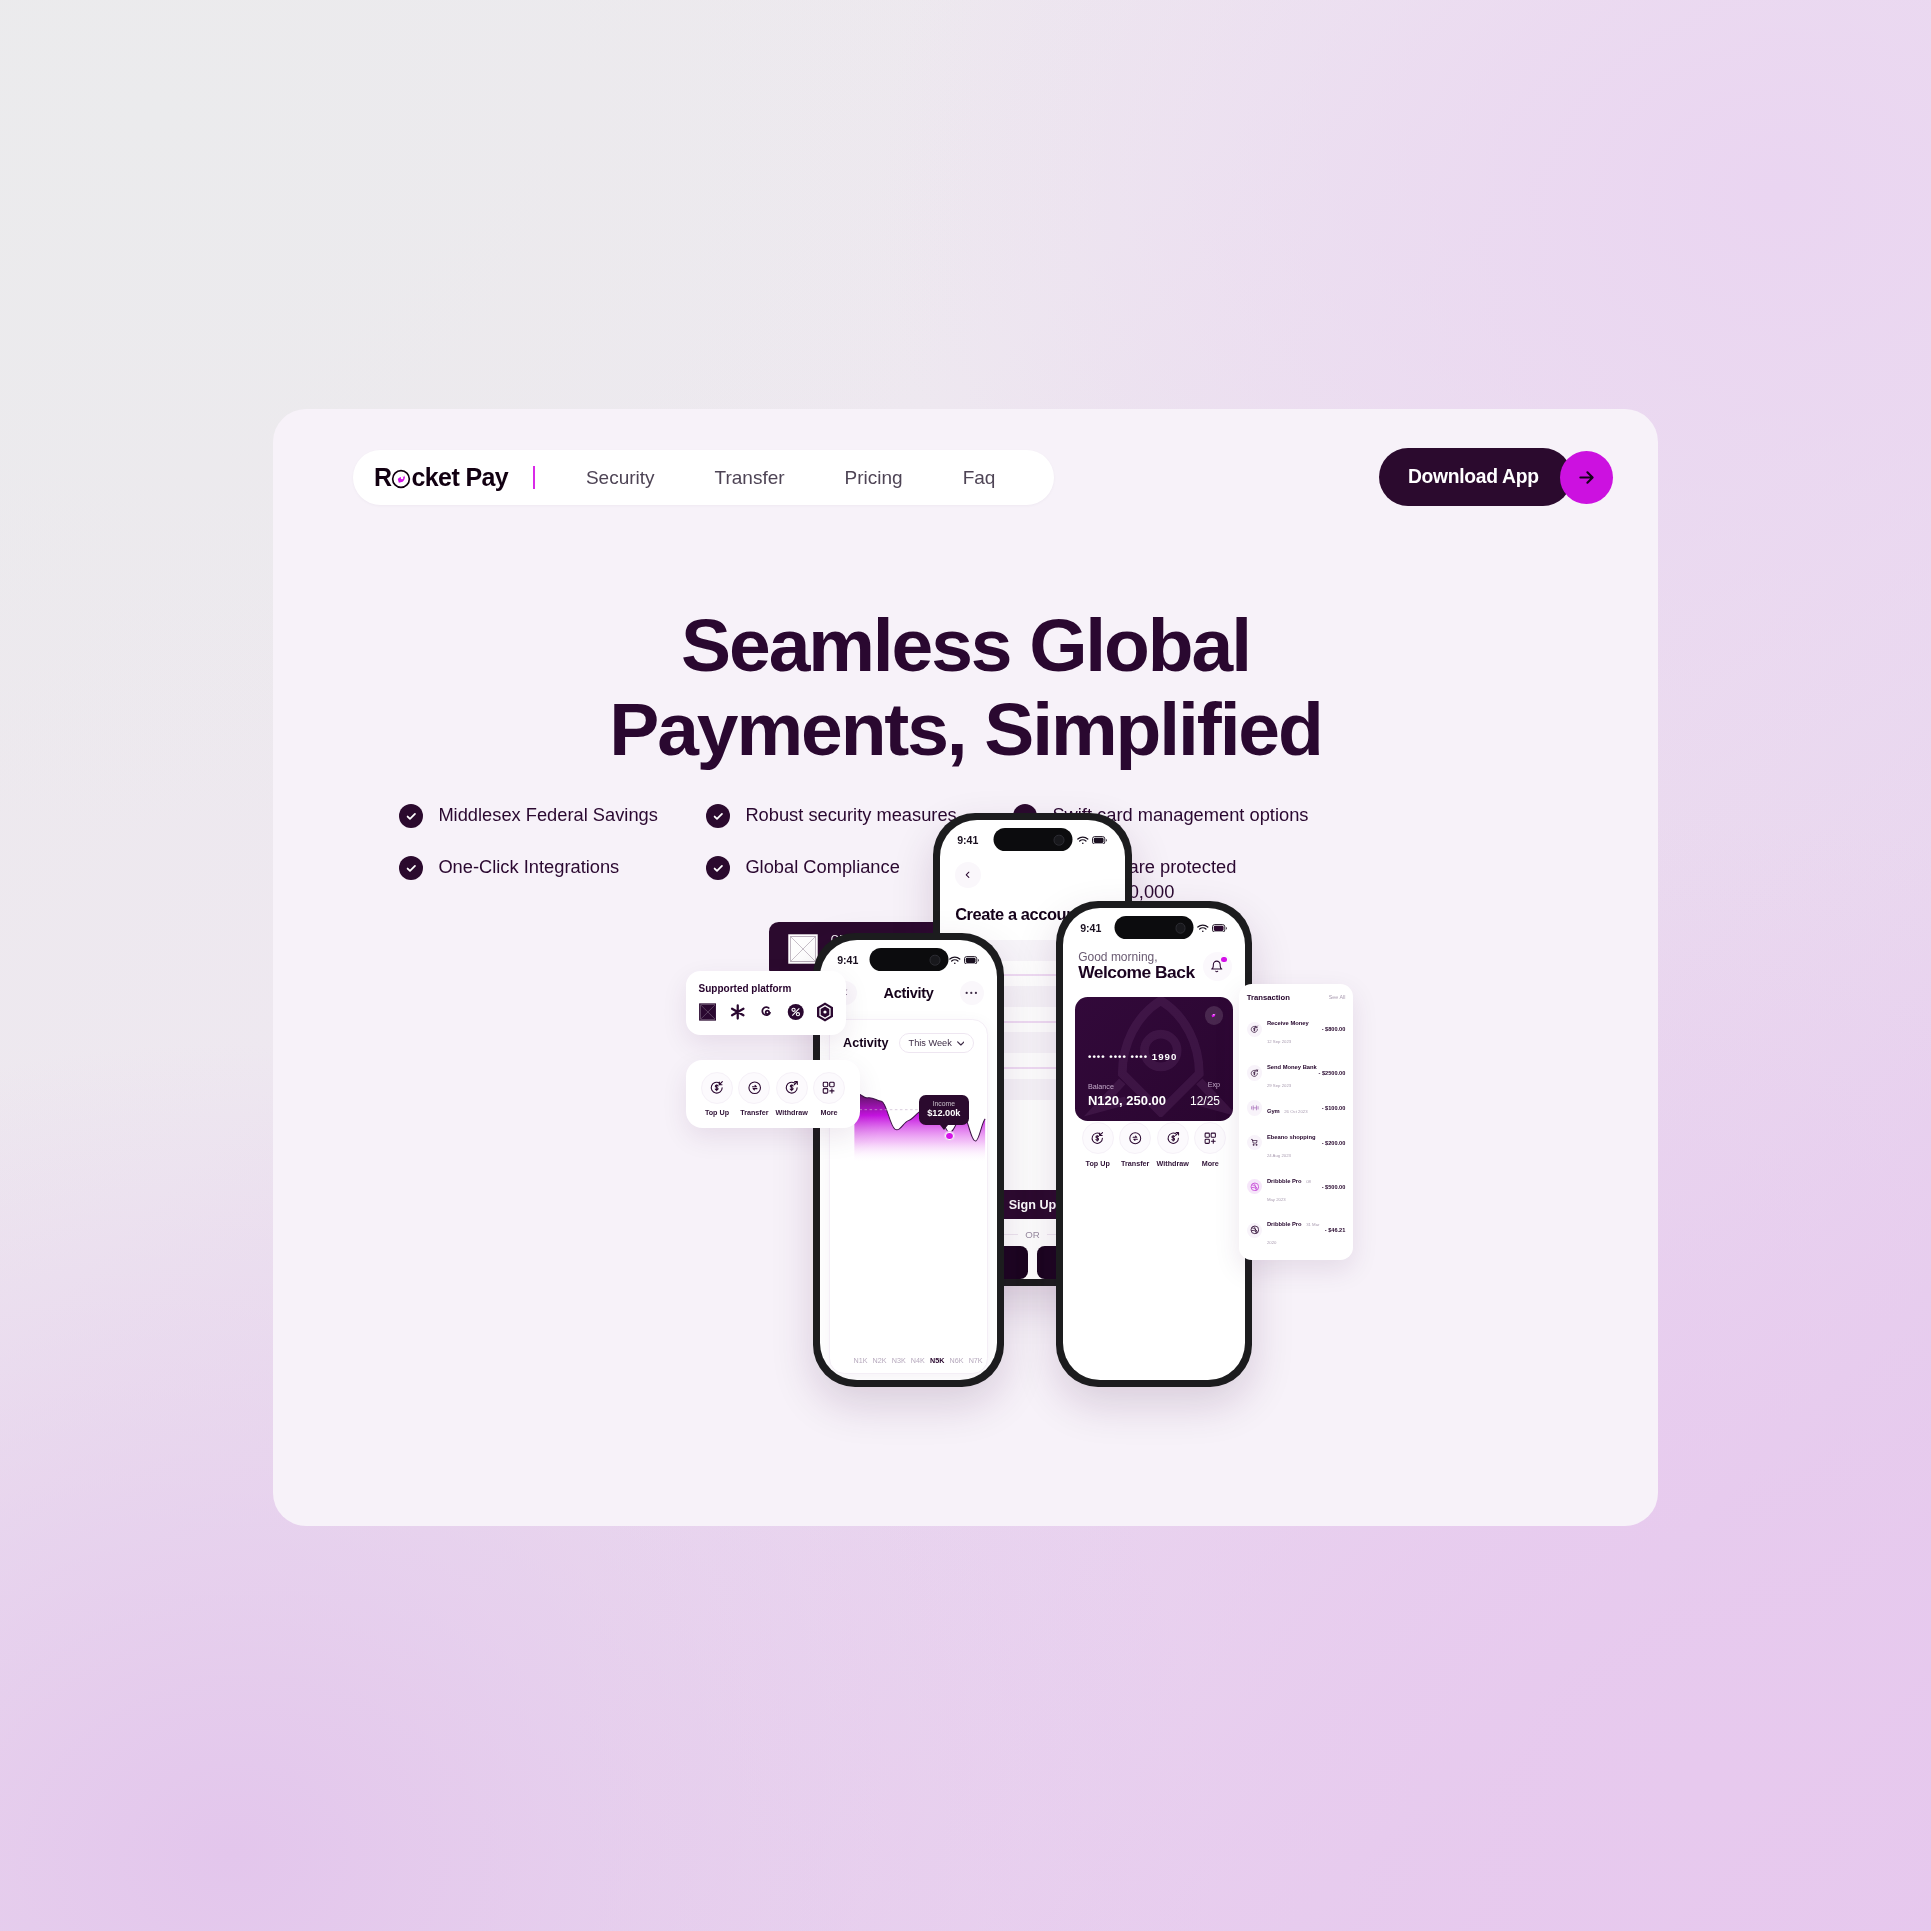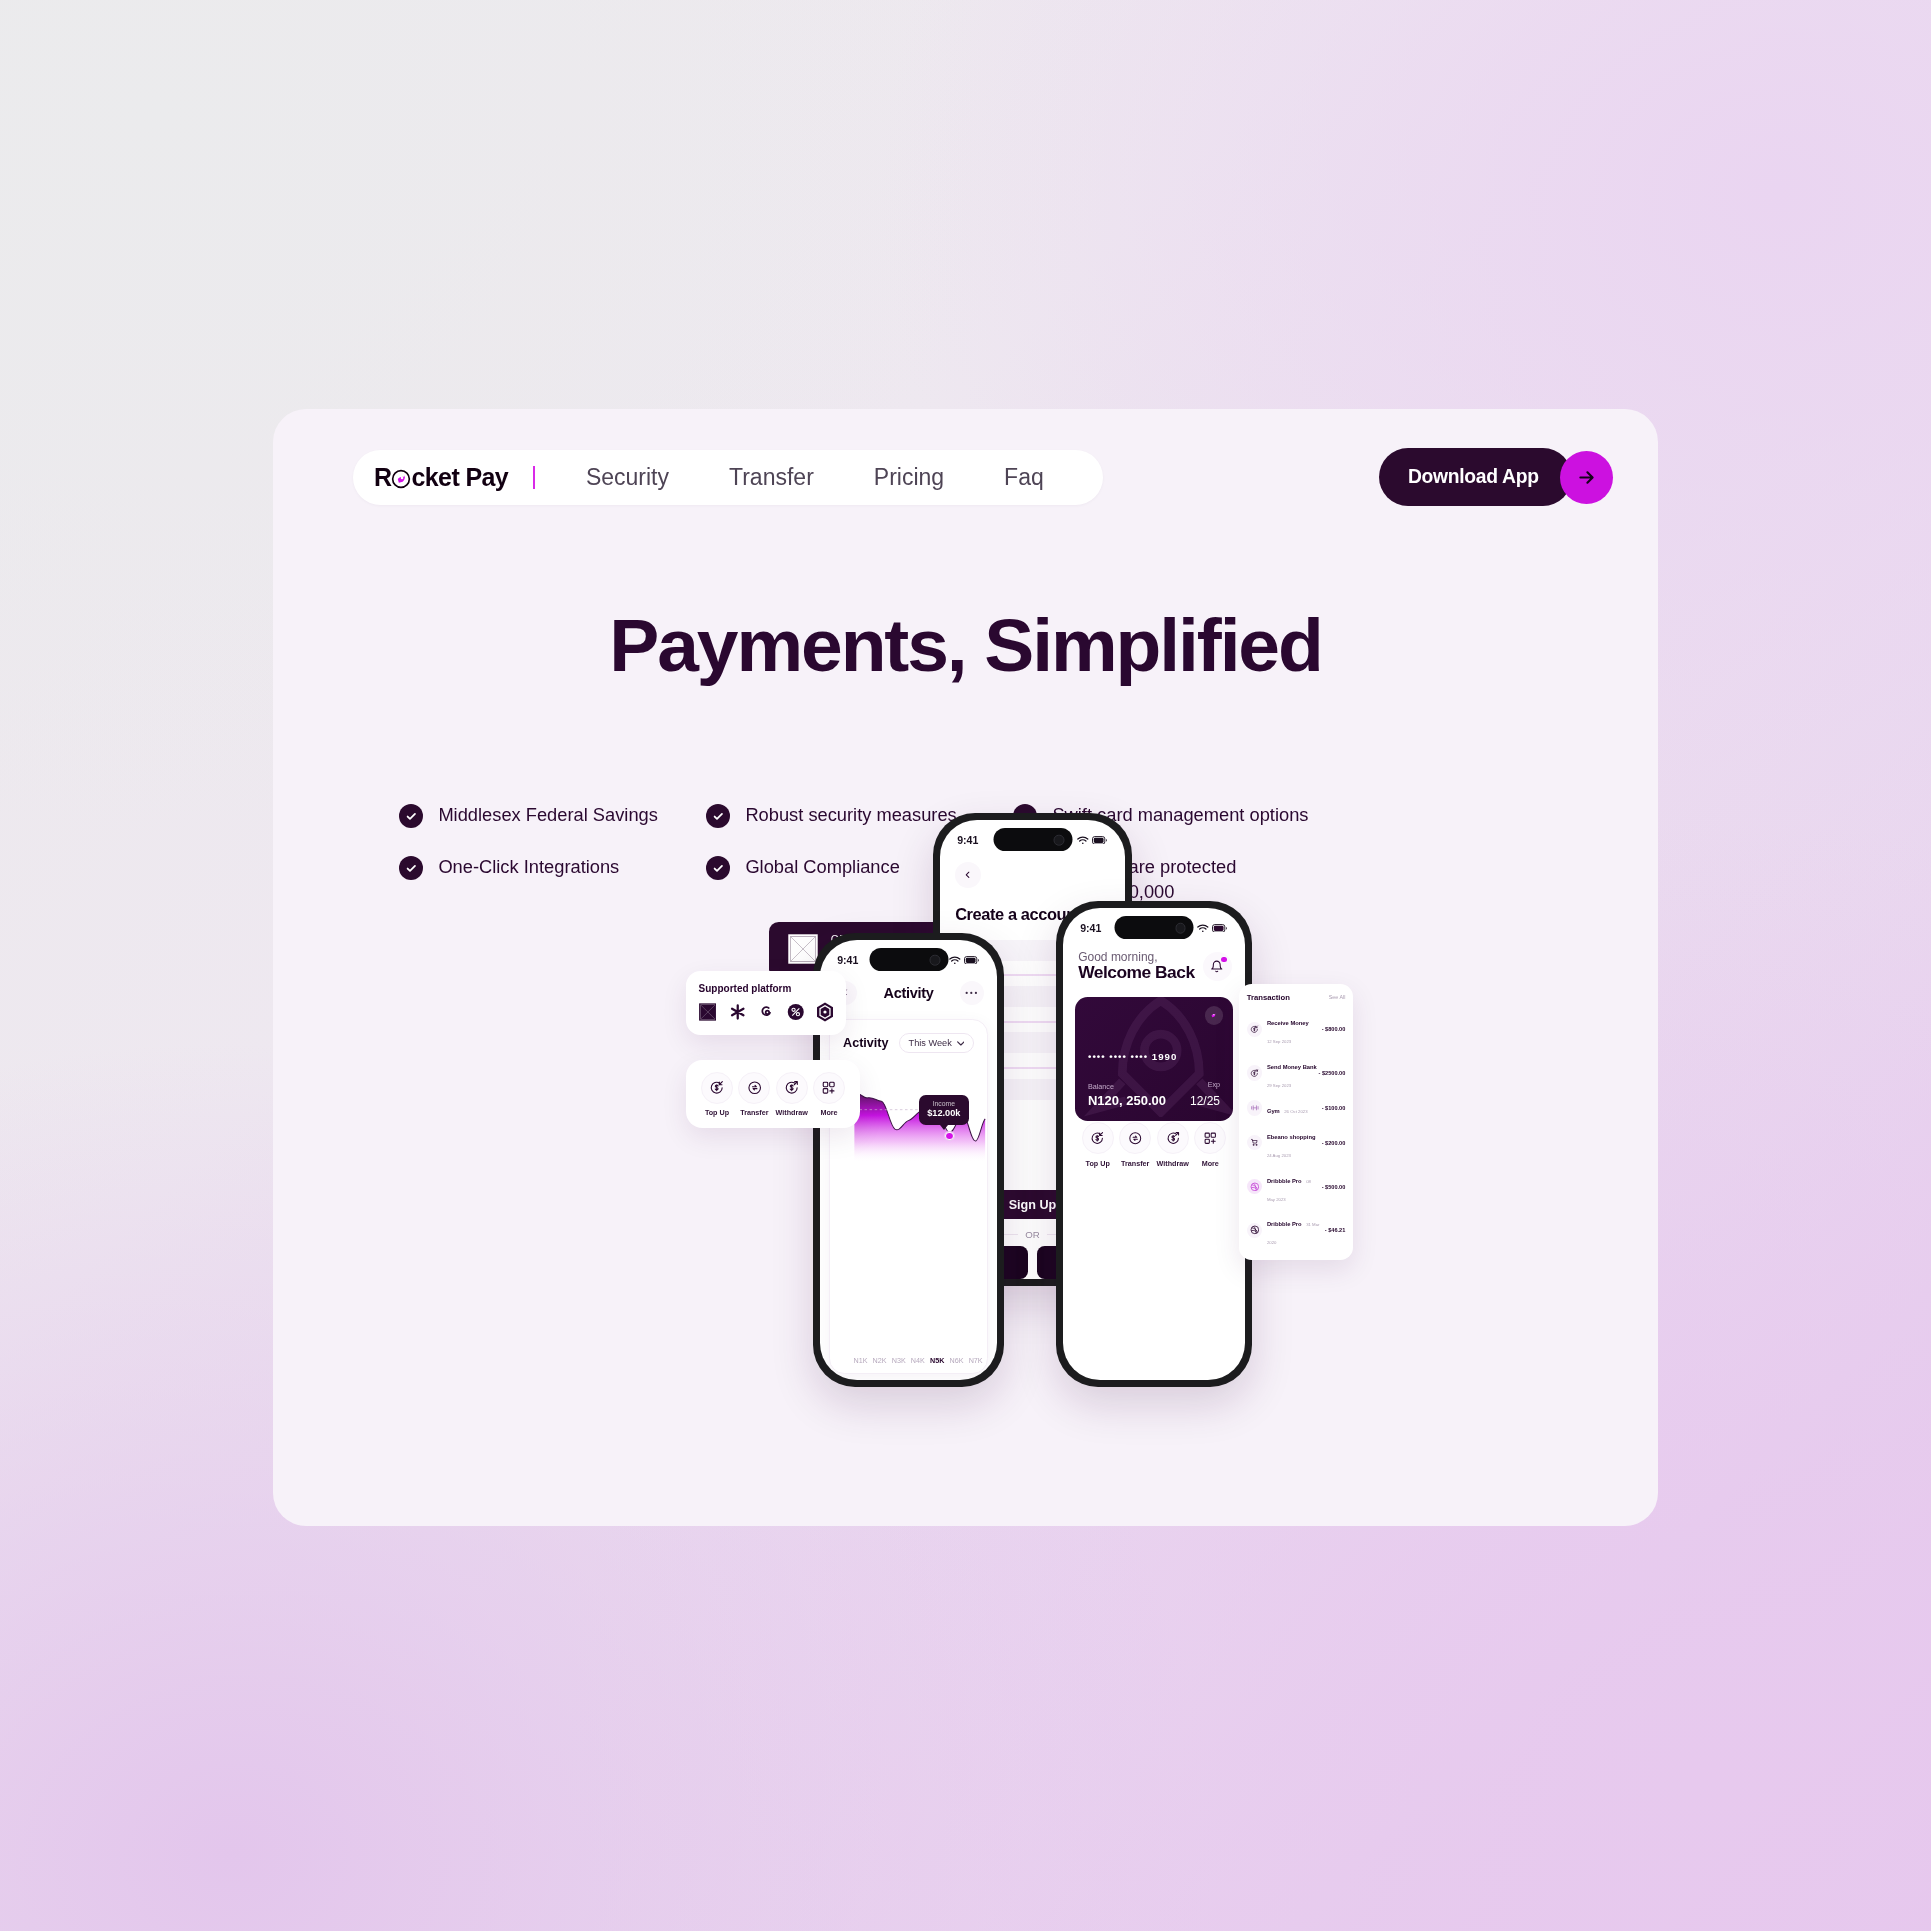--- a/index.html
+++ b/index.html
@@ -70,21 +70,21 @@
   }
   .brand .letter-o svg { position: absolute; left: 0; top: 2.9px; }
   .nav-divider {
     width: 1.9px; height: 23px;
     background: #d92ae8;
     margin: 0 21px;
     align-self: center;
   }
   .nav-links { display: flex; align-items: center; }
   .nav-link {
-    font-size: 23px; color: #4e4455;
+    font-size: 19px; color: #4e4455;
     padding: 0 30px; cursor: pointer;
     white-space: nowrap;
   }
 
   
   .download-wrap {
     position: absolute;
     left: 1379px; top: 448px;
     display: flex; align-items: center;
   }
@@ -493,20 +493,21 @@
   <div class="download-wrap" style="left:1106px; top:39px;">
     <button class="download-btn">Download App</button>
     <div class="download-arrow">
       <svg width="21" height="21" viewBox="0 0 24 24" fill="none" stroke="#15021a" stroke-width="2.4" stroke-linecap="round" stroke-linejoin="round">
         <path d="M5 12h13M13 6l6 6-6 6"></path>
       </svg>
     </div>
   </div>
 
   <h1 class="headline" style="top:194px;">
+    <span class="line">Seamless Global</span>
     <span class="line">Payments, Simplified</span>
   </h1>
 
   <div class="features" style="left:126px; top:394px;">
     <div class="feat">
       <span class="check">
         <svg width="12.6" height="12.6" viewBox="0 0 24 24" fill="none" stroke="#ffffff" stroke-width="3.4" stroke-linecap="round" stroke-linejoin="round">
             <path d="M5 12.5l4.5 4.5L19 7.5"></path>
           </svg>
       </span>

